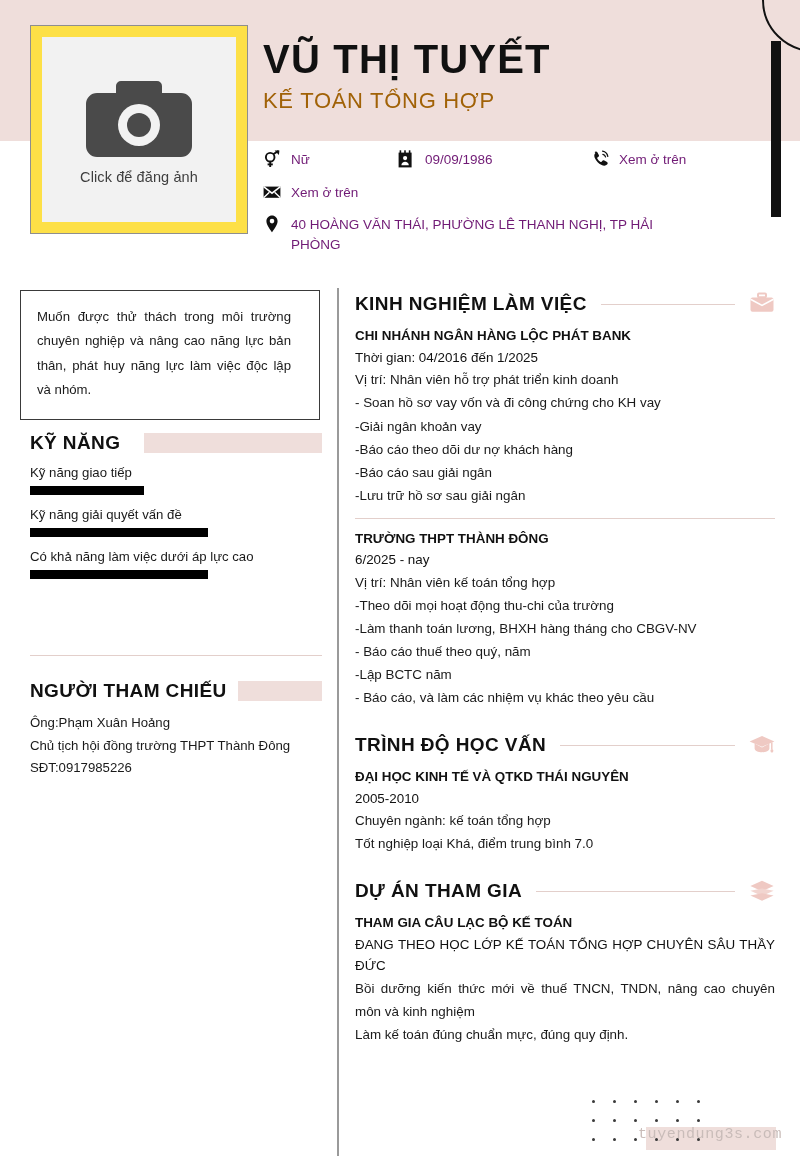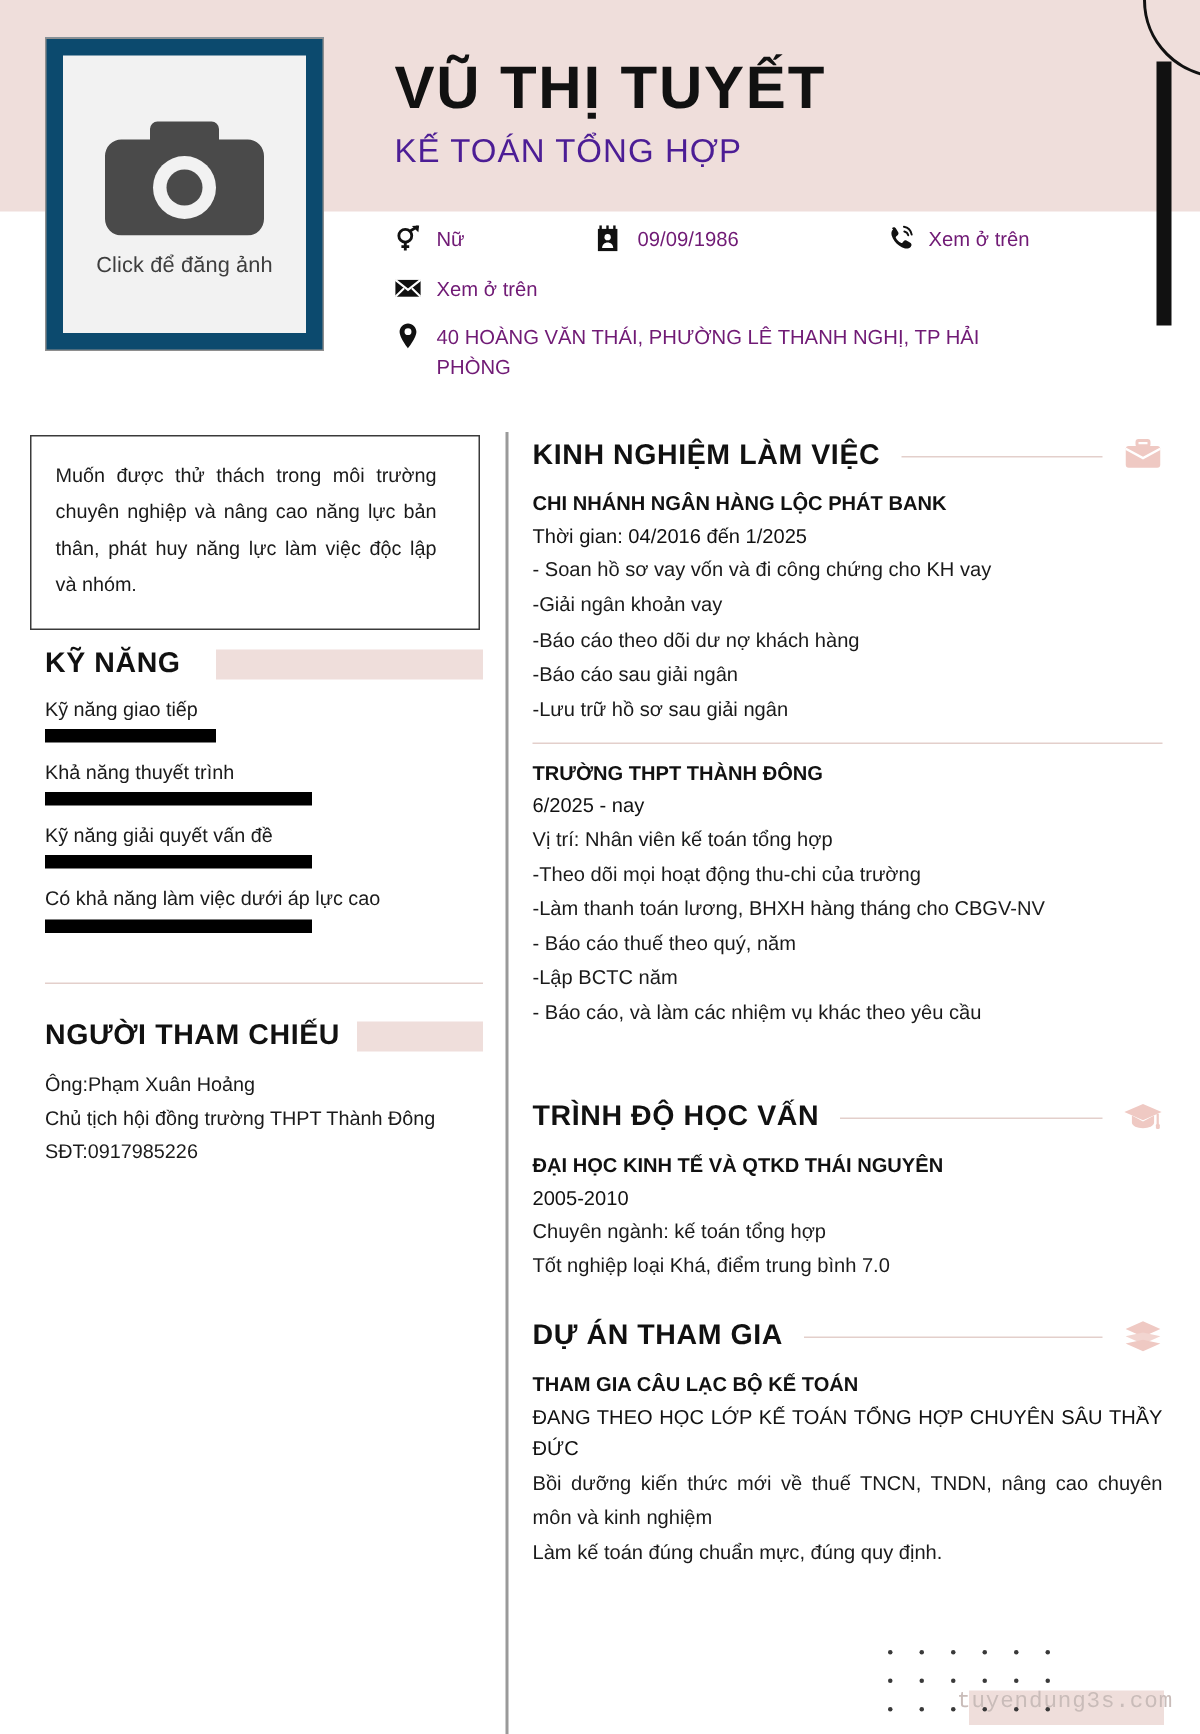--- a/index.html
+++ b/index.html
@@ -45,24 +45,24 @@
     width: 10px;
     height: 176px;
     background: #111111;
   }
 
   
   .photo-frame {
     position: absolute;
     left: 30px;
     top: 25px;
-    width: 186px;
+    width: 218px;
     height: 209px;
     border: 1px solid #8e8e8e;
-    background: #0c4a6e;
+    background: #fde047;
     box-sizing: border-box;
   }
   .photo-inner {
     position: absolute;
     left: 11px;
     top: 11px;
     right: 11px;
     bottom: 11px;
     background: #f2f2f2;
     display: flex;
@@ -91,21 +91,21 @@
     line-height: 1.05;
     color: #111111;
     margin: 0;
     white-space: nowrap;
     font-stretch: condensed;
   }
   .cv-role {
     font-size: 22px;
     font-weight: normal;
     letter-spacing: .7px;
-    color: #4c1d95;
+    color: #a16207;
     margin: 8px 0 12px 0;
   }
 
   
   .contact-area {
     position: absolute;
     left: 263px;
     top: 150px;
     width: 520px;
   }
@@ -418,24 +418,20 @@
     <div class="sec-left-title-row">
       <span class="sec-left-title">KỸ NĂNG</span>
       <span class="sec-left-bar" style="width:178px;"></span>
     </div>
 
     <div class="skill-item">
       <div class="skill-name">Kỹ năng giao tiếp</div>
       <div class="skill-bar" style="width: 39%;"></div>
     </div>
     <div class="skill-item">
-      <div class="skill-name">Khả năng thuyết trình</div>
-      <div class="skill-bar" style="width: 61%;"></div>
-    </div>
-    <div class="skill-item">
       <div class="skill-name">Kỹ năng giải quyết vấn đề</div>
       <div class="skill-bar" style="width: 61%;"></div>
     </div>
     <div class="skill-item">
       <div class="skill-name">Có khả năng làm việc dưới áp lực cao</div>
       <div class="skill-bar" style="width: 61%;"></div>
     </div>
   </div>
 
   <div class="skills-rule" style="top:655px;"></div>
@@ -459,20 +455,21 @@
           <rect x="9" y="1.6" width="8" height="3.6" rx="1" fill="none" stroke="#efc9c3" stroke-width="2"></rect>
           <rect x="1.5" y="5.4" width="23" height="14.4" rx="2" fill="#efc9c3"></rect>
           <path d="M1.5 7.2 L13 13.4 L24.5 7.2" fill="none" stroke="#ffffff" stroke-width="1.6"></path>
         </svg>
       </span>
     </div>
 
     <div>
       <div class="entry-org">CHI NHÁNH NGÂN HÀNG LỘC PHÁT BANK</div>
       <div class="entry-time">Thời gian: 04/2016 đến 1/2025</div>
+      <div class="entry-line">Vị trí: Nhân viên hỗ trợ phát triển kinh doanh</div>
       <div class="entry-line">- Soan hồ sơ vay vốn và đi công chứng cho KH vay</div>
       <div class="entry-line">-Giải ngân khoản vay</div>
       <div class="entry-line">-Báo cáo theo dõi dư nợ khách hàng</div>
       <div class="entry-line">-Báo cáo sau giải ngân</div>
       <div class="entry-line">-Lưu trữ hồ sơ sau giải ngân</div>
     </div>
 
     <div class="entry-rule"></div>
 
     <div>

